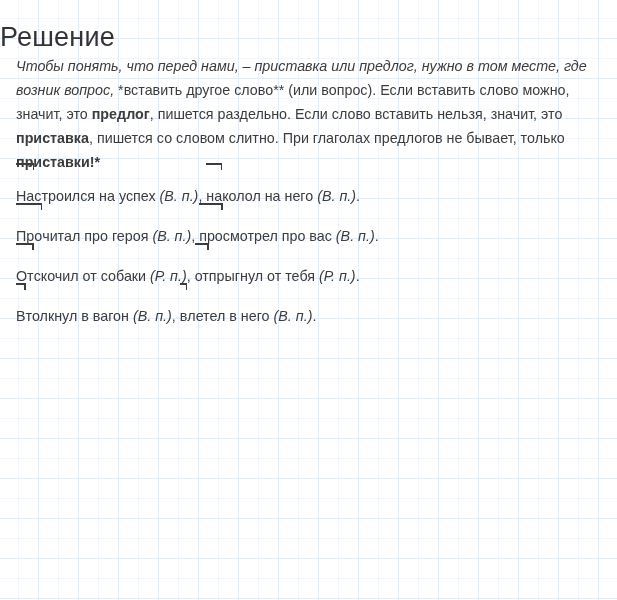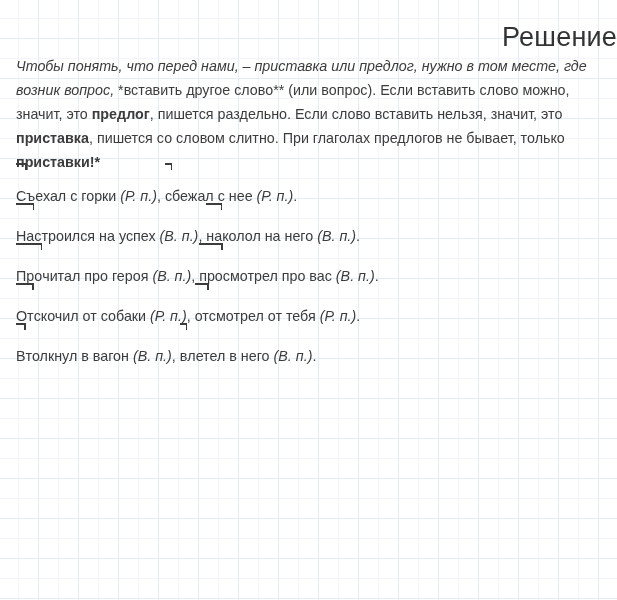--- a/index.html
+++ b/index.html
@@ -35,21 +35,21 @@
       20px 20px;
     background-position: -2px -2px, -2px -2px, -2px -2px, -2px -2px;
   }
 
   
   .doc-title {
     position: absolute;
     left: 0;
     top: 0;
     width: 617px;
-    text-align: right;
+    text-align: left;
     font-size: 27px;
     line-height: 38px;
     font-weight: 400;
     color: #333333;
     letter-spacing: 0.2px;
   }
 
   
   .intro {
     position: absolute;
@@ -114,20 +114,19 @@
 </head>
 <body>
 
 <div id="page">
 
   <h1 class="doc-title">Решение</h1>
 
   <p class="intro"><span class="it">Чтобы понять, что перед нами, – приставка или предлог, нужно в том месте, где возник вопрос, </span><span>*вставить другое слово** (или вопрос). Если вставить слово можно, значит, это </span><span class="bd">предлог</span><span>, пишется раздельно. Если слово вставить нельзя, значит, это </span><span class="bd">приставка</span><span>, пишется со словом слитно. При глаголах предлогов не бывает, только </span><span class="bd">приставки!*</span></p>
 
   <div class="answers">
-      <div class="ans-line"><span class="pfx">С</span><span class="txt">ъехал с горки </span><span class="case">(Р. п.)</span><span class="txt">, </span><span class="pfx">с</span><span class="txt">бежал с нее </span><span class="case">(Р. п.)</span><span class="txt">.</span></div>
       <div class="ans-line"><span class="pfx">На</span><span class="txt">строился на успех </span><span class="case">(В. п.)</span><span class="txt">, </span><span class="pfx">на</span><span class="txt">колол на него </span><span class="case">(В. п.)</span><span class="txt">.</span></div>
       <div class="ans-line"><span class="pfx">Про</span><span class="txt">читал про героя </span><span class="case">(В. п.)</span><span class="txt">, </span><span class="pfx">про</span><span class="txt">смотрел про вас </span><span class="case">(В. п.)</span><span class="txt">.</span></div>
-      <div class="ans-line"><span class="pfx">От</span><span class="txt">скочил от собаки </span><span class="case">(Р. п.)</span><span class="txt">, </span><span class="pfx">от</span><span class="txt">смотрел от тебя </span><span class="case">(Р. п.)</span><span class="txt">.</span></div>
+      <div class="ans-line"><span class="pfx">От</span><span class="txt">скочил от собаки </span><span class="case">(Р. п.)</span><span class="txt">, </span><span class="pfx">от</span><span class="txt">прыгнул от тебя </span><span class="case">(Р. п.)</span><span class="txt">.</span></div>
       <div class="ans-line"><span class="pfx">В</span><span class="txt">толкнул в вагон </span><span class="case">(В. п.)</span><span class="txt">, </span><span class="pfx">в</span><span class="txt">летел в него </span><span class="case">(В. п.)</span><span class="txt">.</span></div>
     </div>
 
 </div>
 
 </body></html>

